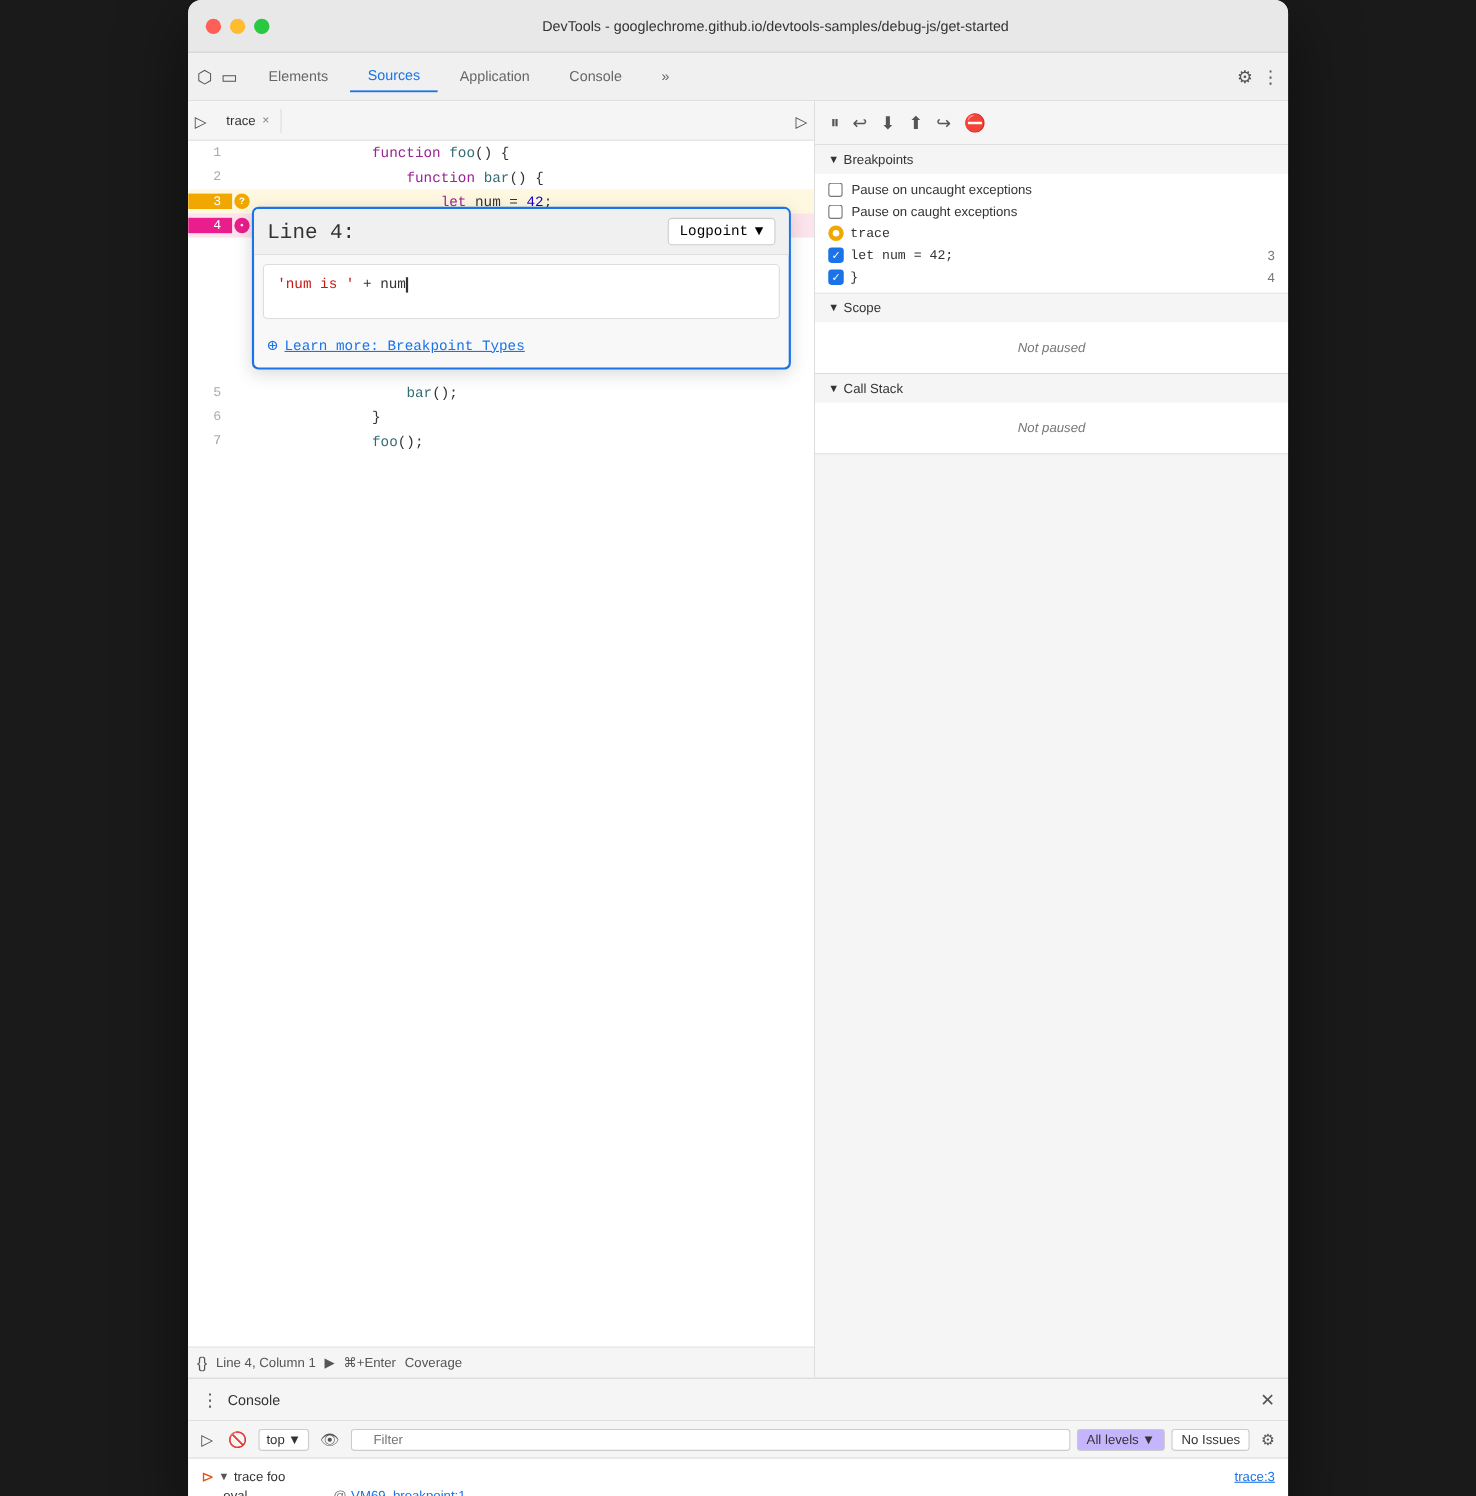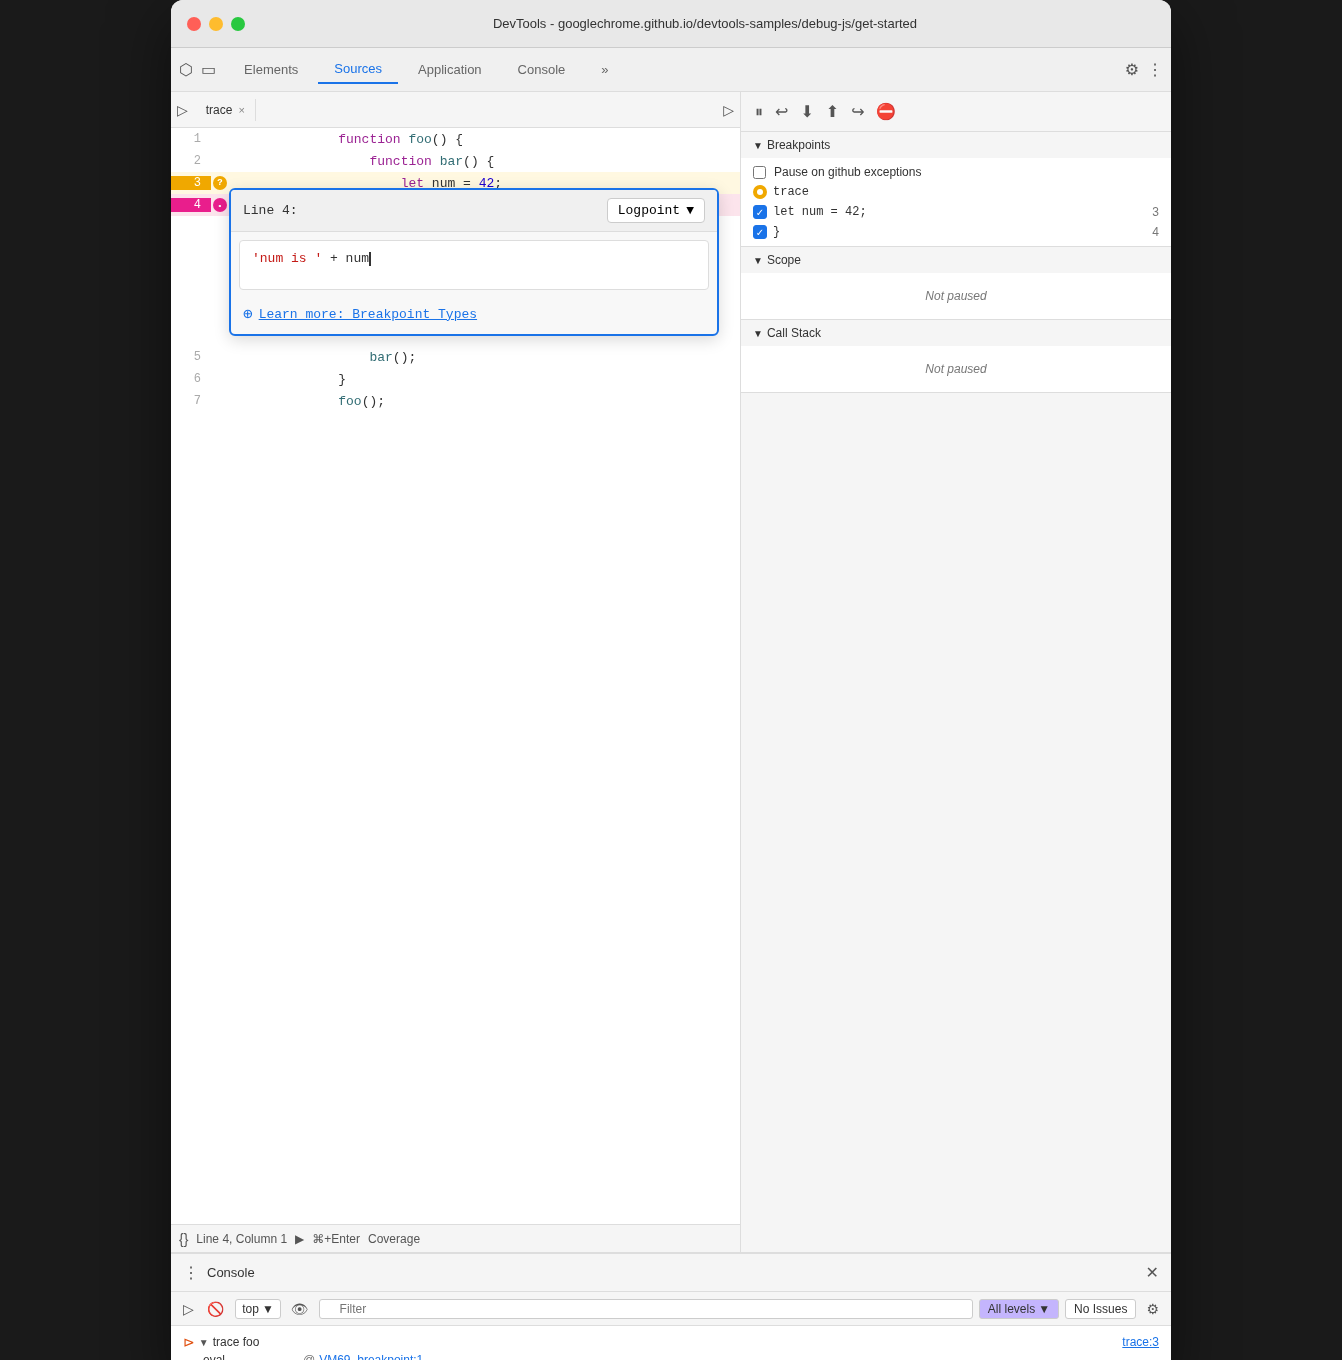--- a/index.html
+++ b/index.html
@@ -237,21 +237,21 @@
       display: flex;
       align-items: center;
       justify-content: space-between;
       padding: 8px 12px;
       background: #f0f0f0;
       border-bottom: 1px solid #ddd;
       border-radius: 4px 4px 0 0;
     }
 
     .logpoint-title {
-      font-size: 13px;
+      font-size: 19px;
       color: #333;
     }
 
     .logpoint-dropdown {
       display: flex;
       align-items: center;
       gap: 6px;
       padding: 4px 10px;
       background: white;
       border: 1px solid #ccc;
@@ -756,21 +756,25 @@
       </div>
 
       <div class="section">
         <div class="section-header">
           <span class="arrow">▼</span>
           <span>Breakpoints</span>
         </div>
         <div class="section-content">
           <div class="checkbox-row">
             <input type="checkbox" style="">
-            <span>Pause on github exceptions</span>
+            <span>Pause on uncaught exceptions</span>
+          </div>
+          <div class="checkbox-row">
+            <input type="checkbox" style="">
+            <span>Pause on caught exceptions</span>
           </div>
 
           <div class="breakpoint-item">
             <div class="bp-orange-icon">
               <div class="bp-orange-dot"></div>
             </div>
             <span class="bp-label">trace</span>
           </div>
 
           <div class="breakpoint-item">

